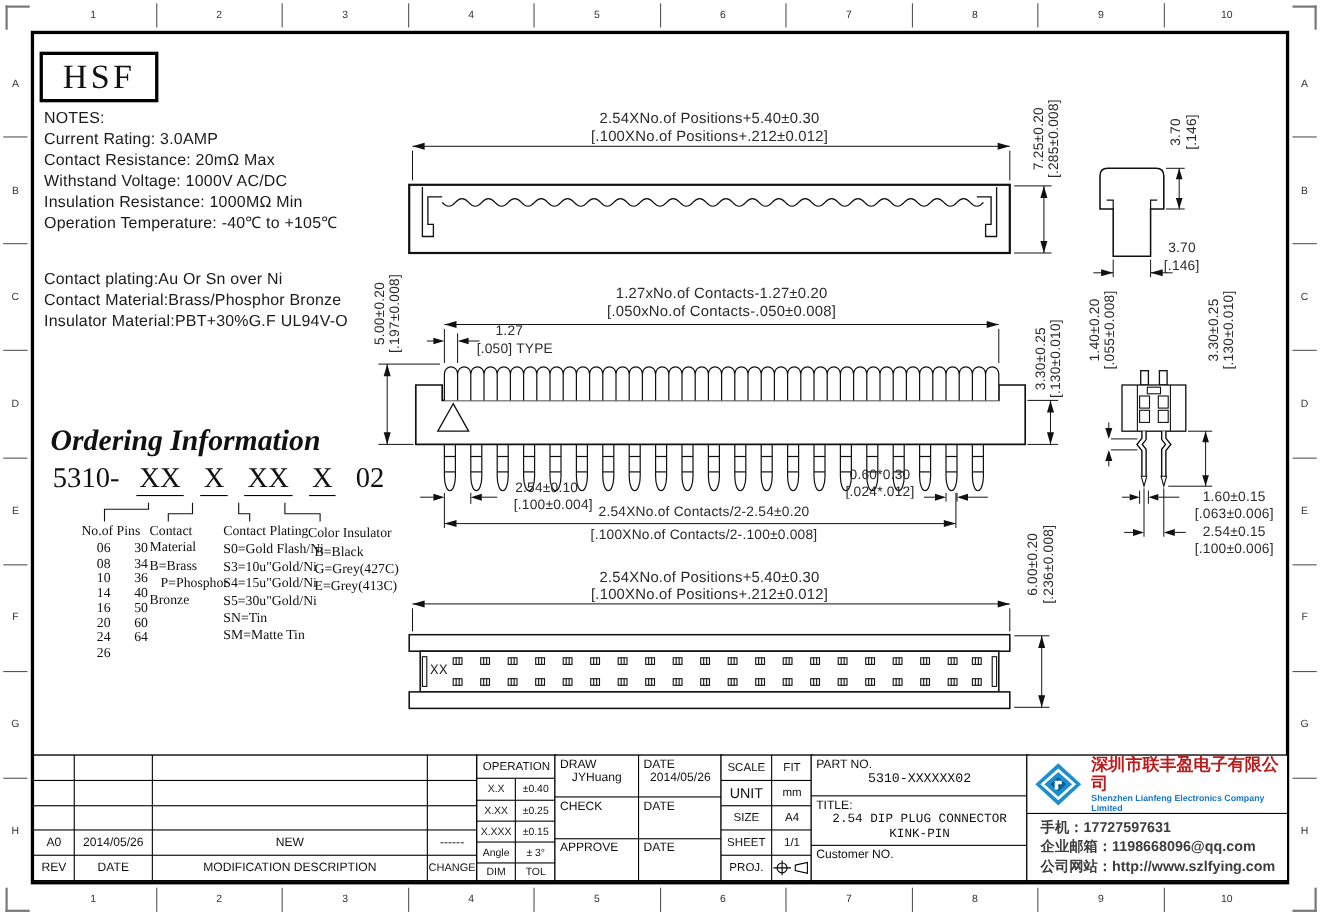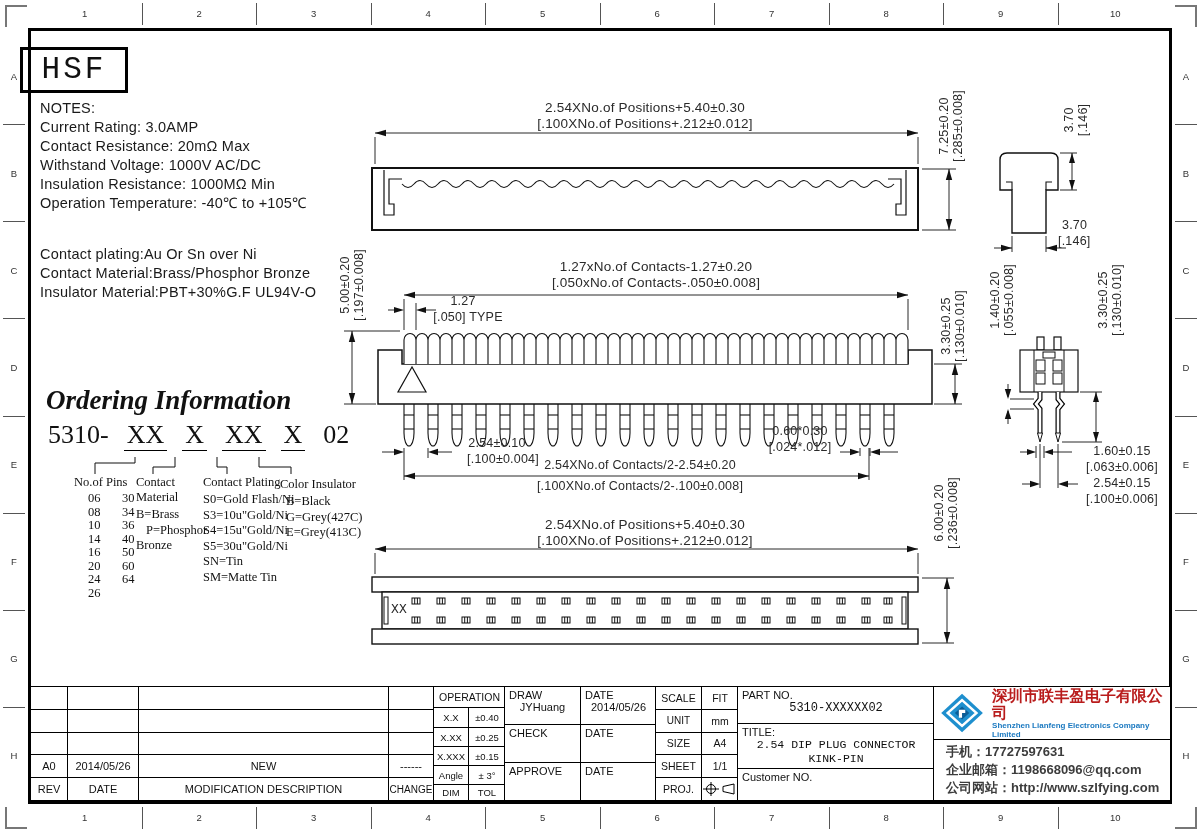--- a/index.html
+++ b/index.html
@@ -14,22 +14,22 @@
   .bandy{position:absolute;top:28px;width:22px;height:776px;display:flex;flex-direction:column;}
   .bandy.lft{left:3px}.bandy.rgt{left:1175px}
   .bandy .z{flex:1;text-align:center;font-size:9.5px;color:#333;display:flex;align-items:center;justify-content:center;}
   .bandy .z:not(:last-child){border-bottom:1px solid #555;}
   .corner{position:absolute;width:20px;height:20px;}
   .c-tl{left:5px;top:5px;border-left:2px solid #777;border-top:2px solid #777;}
   .c-bl{left:5px;top:807px;border-left:2px solid #777;border-bottom:2px solid #777;}
   .c-tr{left:1175px;top:5px;border-right:2px solid #777;border-top:2px solid #777;}
   .c-br{left:1175px;top:807px;border-right:2px solid #777;border-bottom:2px solid #777;}
   
-  .hsf{position:absolute;left:20px;top:47px;width:102px;height:40px;border:3px solid #000;
-       font-family:Liberation Mono, monospace;font-size:31px;letter-spacing:3px;text-align:center;line-height:40px;}
+  .hsf{position:absolute;left:36px;top:47px;width:102px;height:40px;border:3px solid #000;
+       font-family:Liberation Serif, serif;font-size:31px;letter-spacing:3px;text-align:center;line-height:40px;}
   .notes,.mats{position:absolute;left:40px;font-size:14.5px;color:#1a1a1a;letter-spacing:.2px;line-height:19px;white-space:nowrap;}
   .notes{top:99px}.mats{top:245px}
   
   .dt{position:absolute;font-size:12.5px;color:#2a2a2a;white-space:nowrap;transform:translateX(-50%);letter-spacing:.2px;}
   .lt{position:absolute;font-size:12.5px;color:#2a2a2a;white-space:nowrap;letter-spacing:.2px;}
   .vl{position:absolute;color:#2a2a2a;font-size:12.5px;line-height:14px;white-space:nowrap;text-align:center;
       transform:translate(-50%,-50%) rotate(-90deg);letter-spacing:.2px;}
   .svgl{position:absolute;left:0;top:0;}
   .xx{font-family:"Liberation Mono",monospace;font-size:13px;}
   
@@ -535,21 +535,21 @@
       <span class="lb">APPROVE</span>
     </div>
     <div class="lblcell">
       <span class="lb">DATE</span>
     </div>
   </div>
 
   <div class="grid" style="left:655px;top:686px;width:82px;height:113px;grid-template-columns:45px 1fr;grid-template-rows:repeat(5,1fr)">
     <div class="cell-c" style="font-size:10.5px">SCALE</div>
     <div class="cell-c" style="font-size:10.5px">FIT</div>
-    <div class="cell-c" style="font-size:10px">UNIT</div>
+    <div class="cell-c" style="font-size:13px">UNIT</div>
     <div class="cell-c" style="font-size:10.5px">mm</div>
     <div class="cell-c" style="font-size:10.5px">SIZE</div>
     <div class="cell-c" style="font-size:10.5px">A4</div>
     <div class="cell-c" style="font-size:10.5px">SHEET</div>
     <div class="cell-c" style="font-size:10.5px">1/1</div>
     <div class="cell-c" style="font-size:10.5px">PROJ.</div>
     <div class="cell-c">
       <svg width="34" height="14">
         <circle cx="8" cy="7" r="4.5" fill="none" stroke="#000"></circle>
         <line x1="0" y1="7" x2="16" y2="7" stroke="#000"></line>

